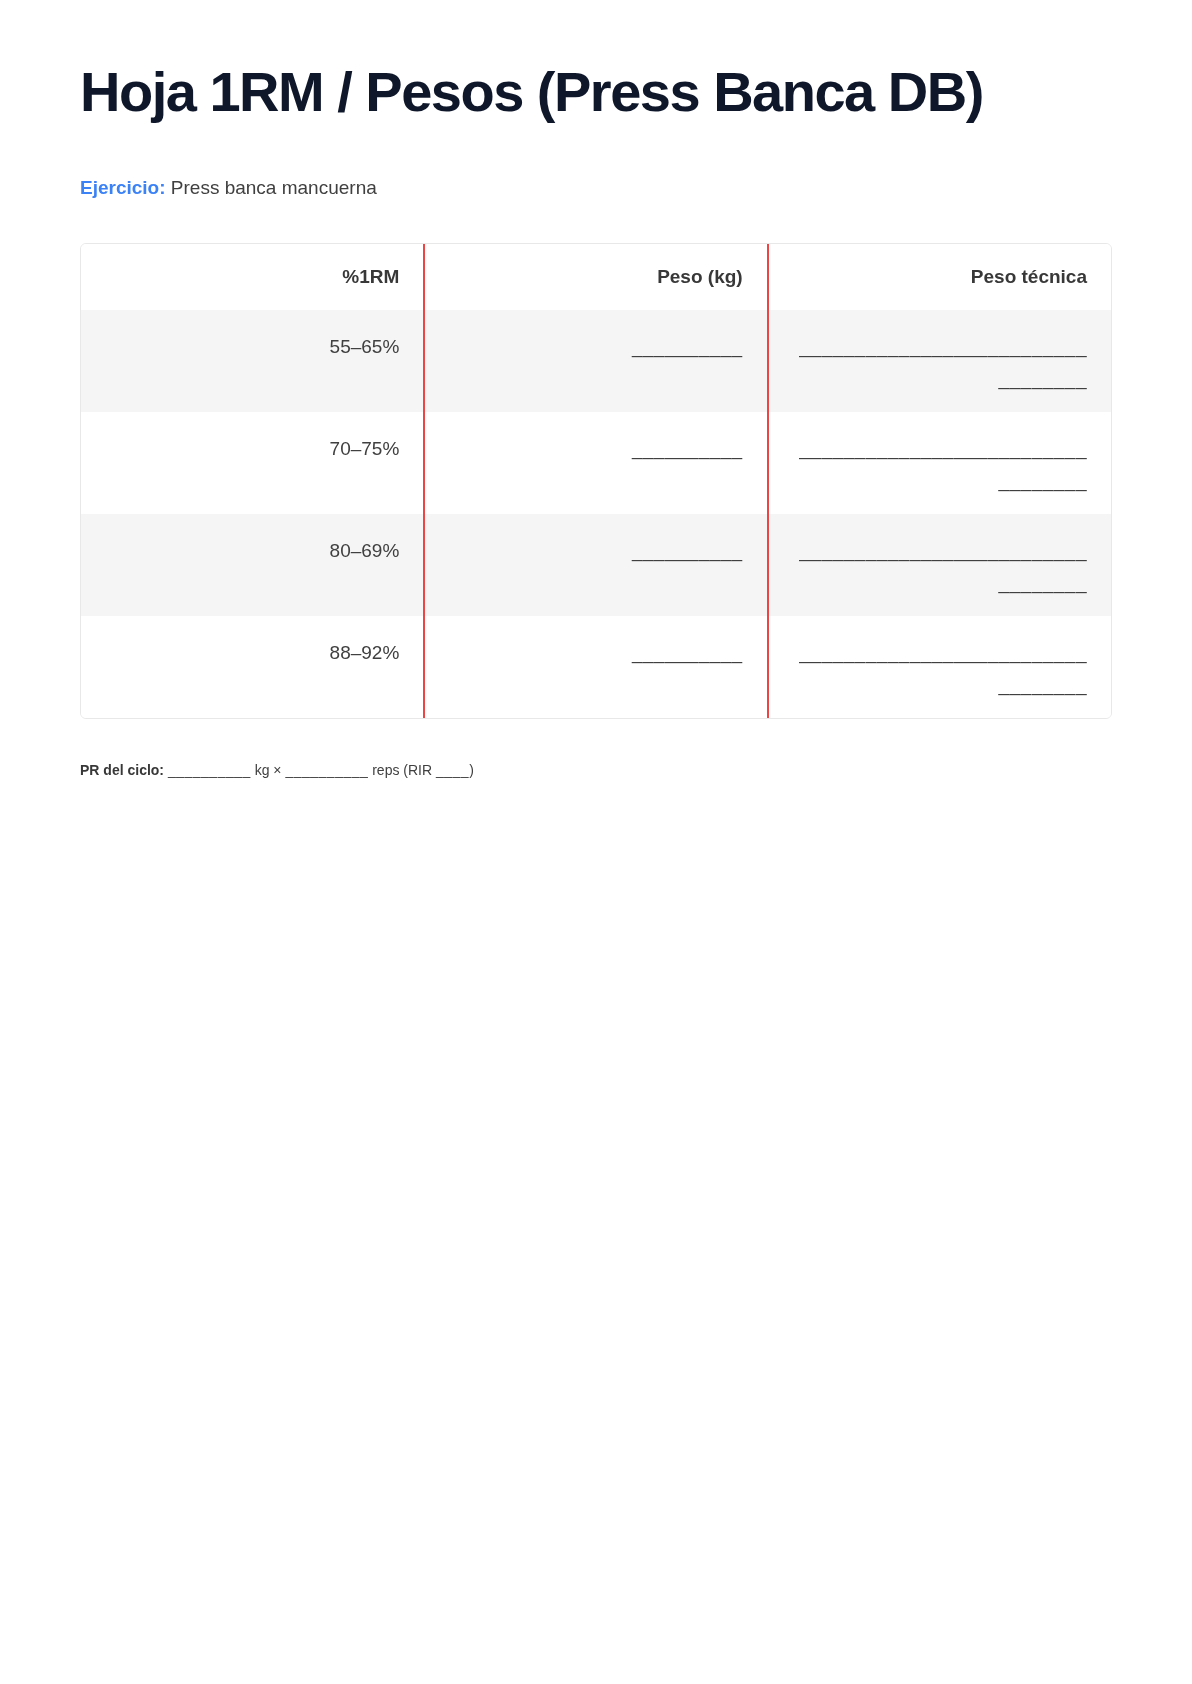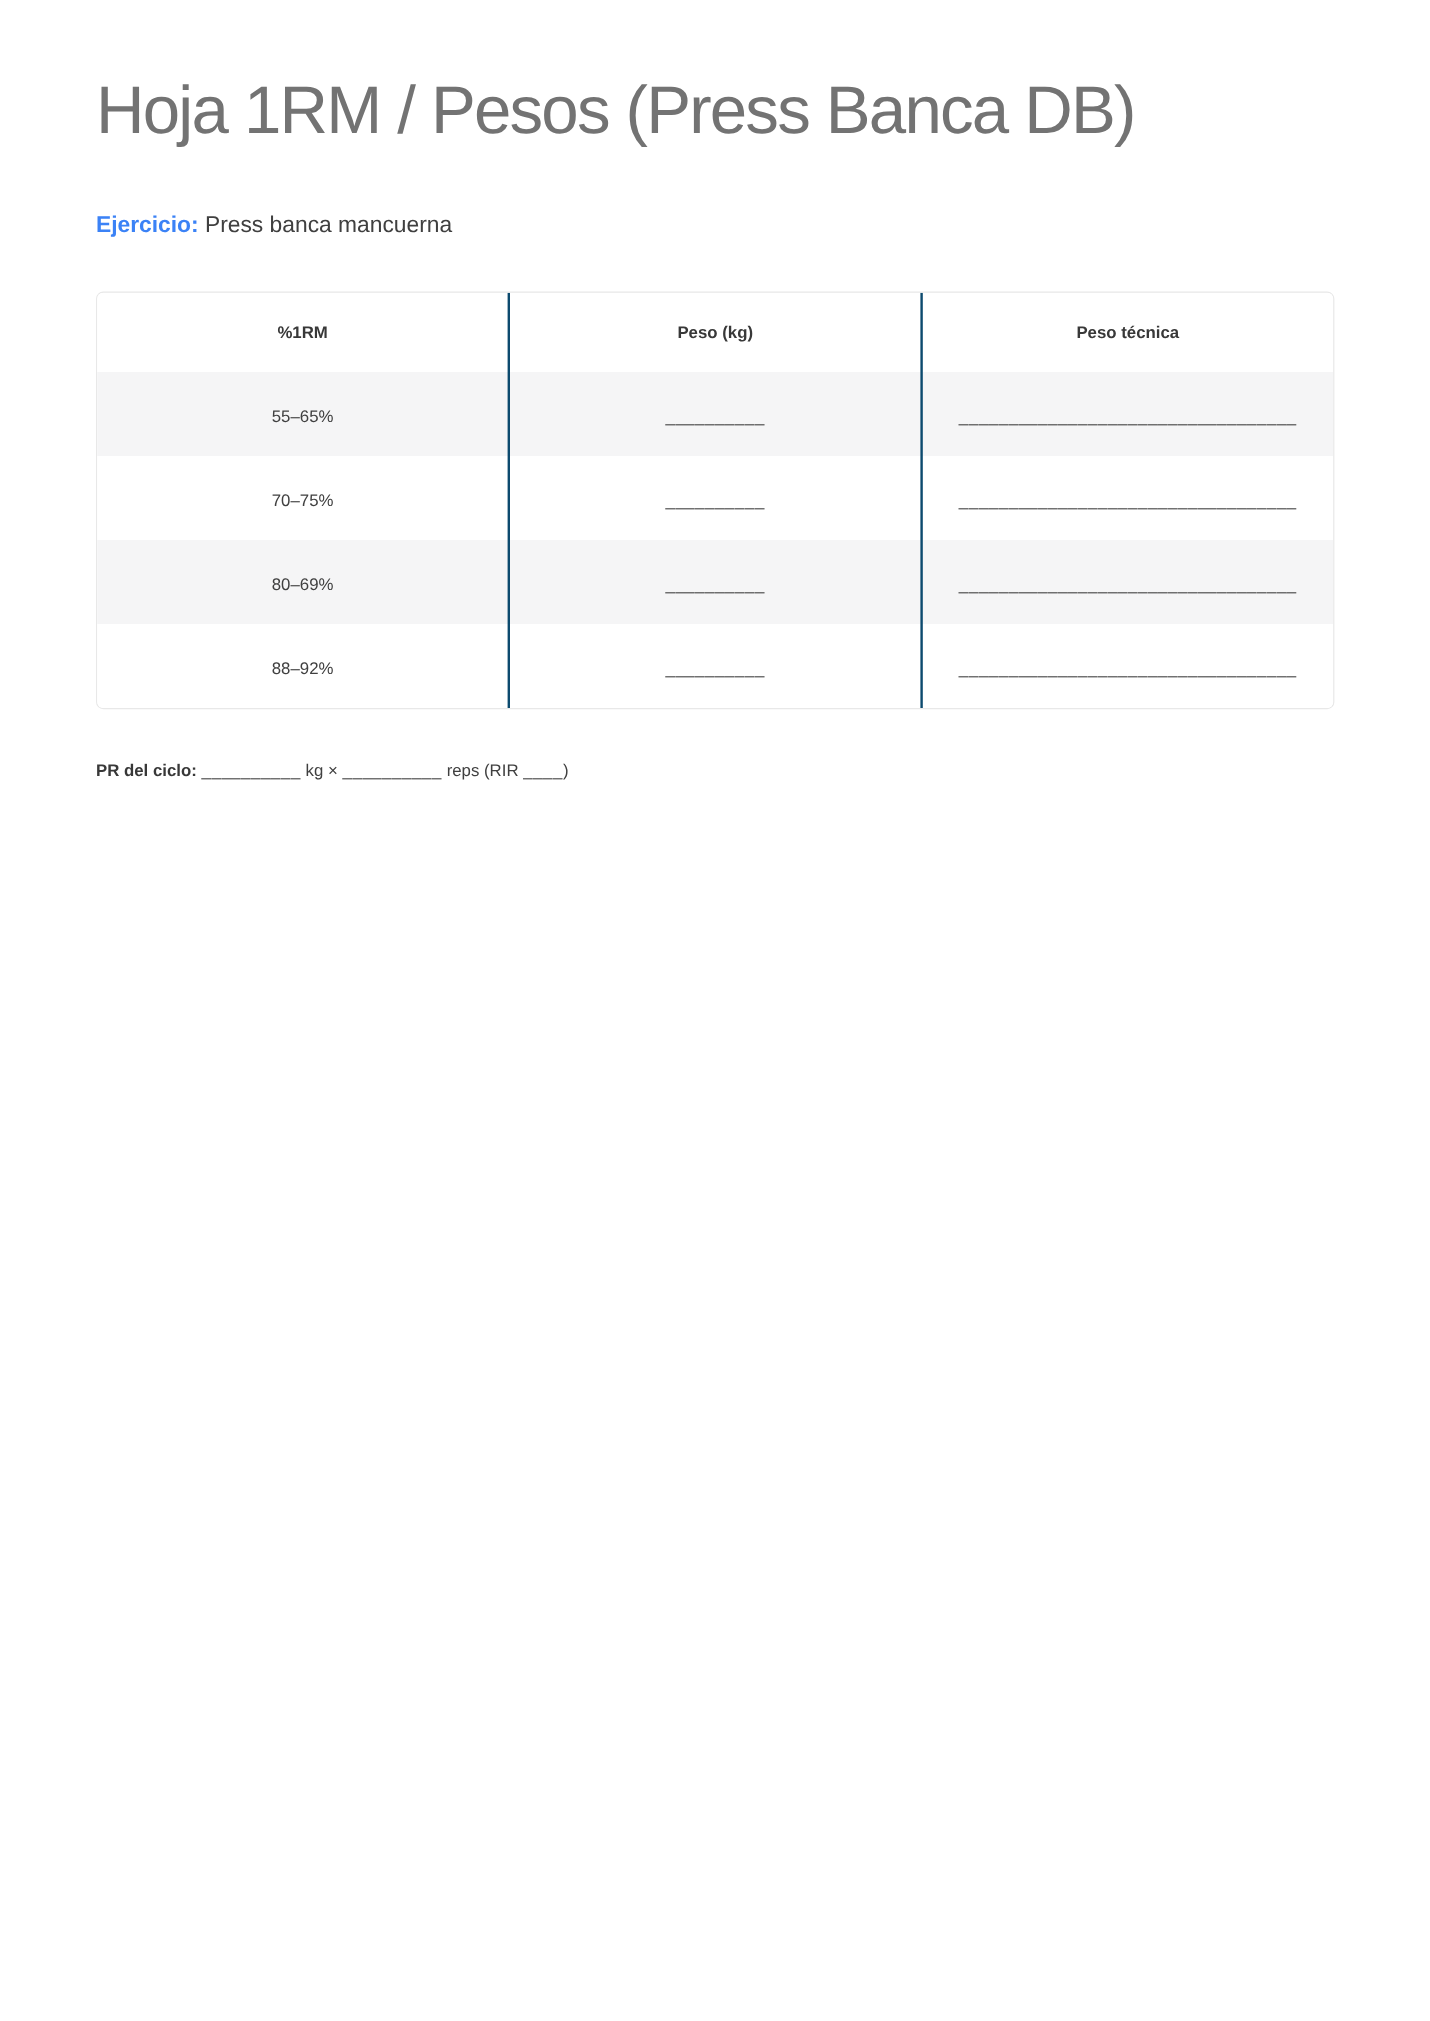--- a/index.html
+++ b/index.html
@@ -15,23 +15,23 @@
     color: #404040;
     overflow: hidden;
   }
   .page {
     padding: 58px 80px 0 80px;
   }
   h1.doc-title {
     margin: 0 0 48px 0;
     font-size: 56px;
     line-height: 67px;
-    font-weight: normal;
+    font-weight: bold;
     letter-spacing: -1.5px;
-    color: #737373;
+    color: #0f172a;
   }
   p.line {
     margin: 0 0 32px 0;
     font-size: 19px;
     line-height: 30px;
     color: #404040;
   }
   p.line strong { color: #3b82f6; }
   .blank {
     white-space: pre;
@@ -42,39 +42,39 @@
     border: 1px solid #e8e8e8;
     border-radius: 6px;
     overflow: hidden;
   }
   table.pct-table {
     width: 100%;
     border-collapse: collapse;
     table-layout: fixed;
   }
   .pct-table th, .pct-table td {
-    text-align: center;
+    text-align: right;
     vertical-align: top;
-    font-size: 14px;
+    font-size: 19px;
     color: #404040;
   }
   .pct-table th {
     font-weight: bold;
     color: #383838;
     padding: 19px 24px;
     line-height: 28px;
     background: #ffffff;
   }
   .pct-table td {
     padding: 21px 24px 17px 24px;
     line-height: 32px;
   }
   .pct-table tbody tr:nth-child(odd) td { background: #f5f5f6; }
   .pct-table tbody tr:nth-child(even) td { background: #ffffff; }
-  .pct-table th + th, .pct-table td + td { border-left: 2px solid #0c4a6e; }
+  .pct-table th + th, .pct-table td + td { border-left: 2px solid #ef4444; }
   td .nota-blank {
     display: block;
     word-break: break-all;
     letter-spacing: 0.5px;
   }
   p.pr-line {
     margin: 36px 0 0 0;
     font-size: 14px;
     line-height: 30px;
     color: #404040;

